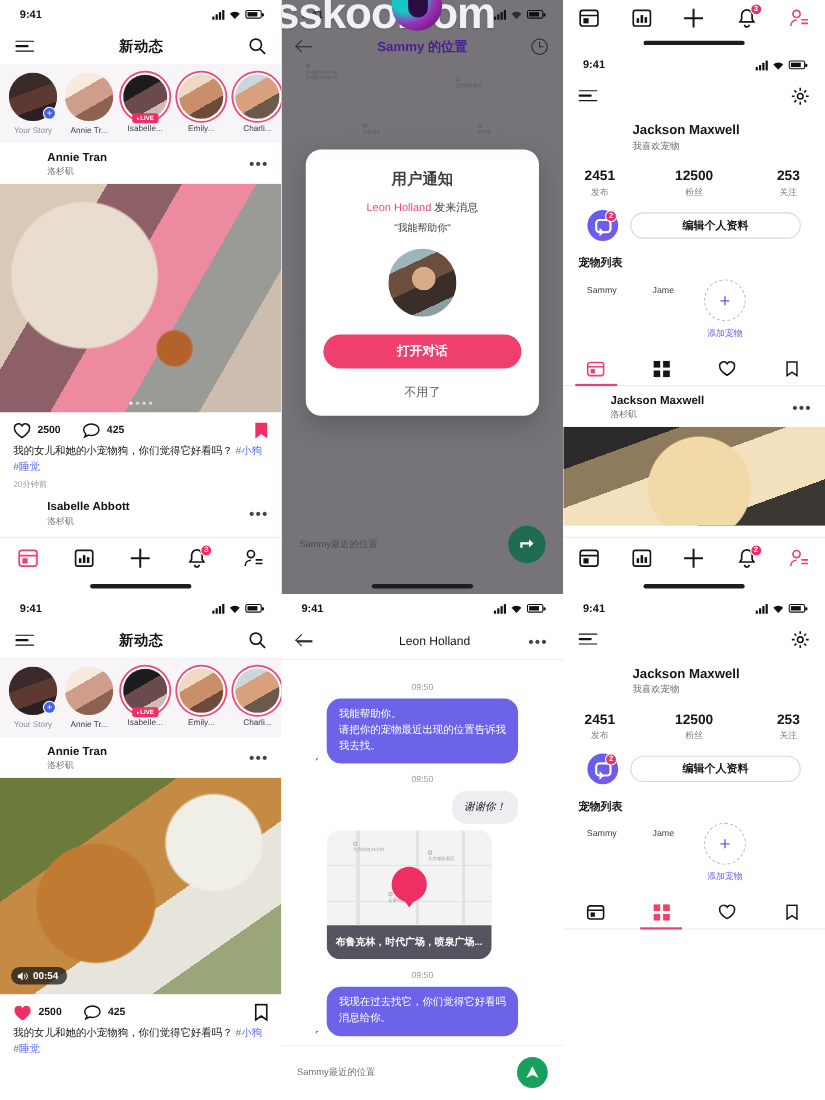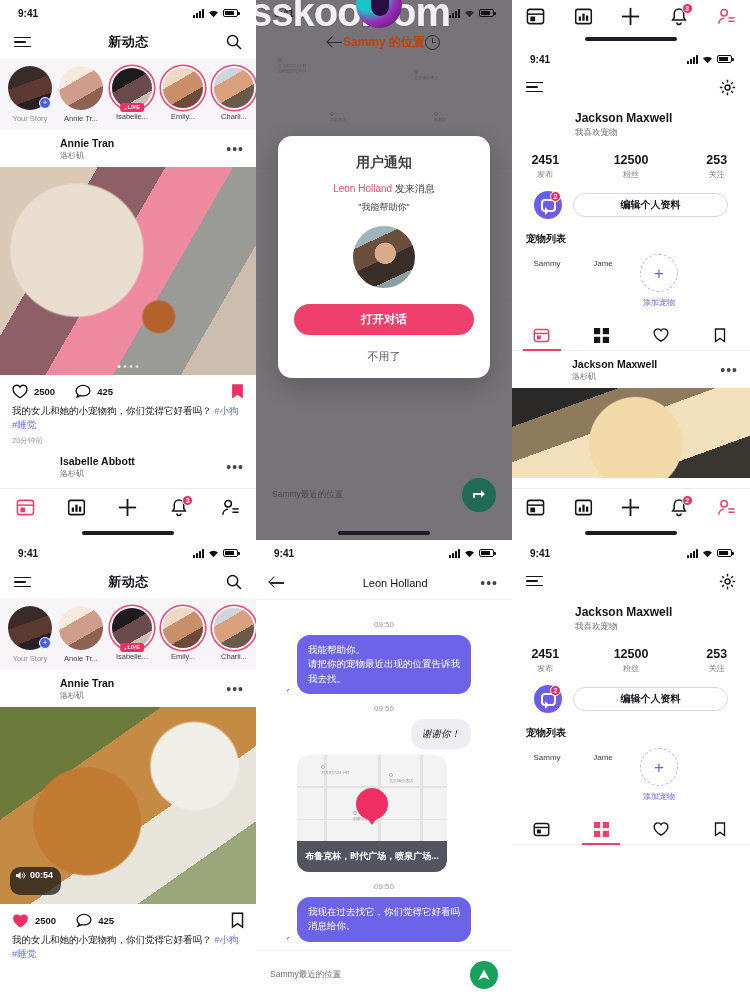--- a/index.html
+++ b/index.html
@@ -63,35 +63,35 @@
     color: #fff; font-size: 8px; line-height: 9px; text-align: center;
   }
   .livetag {
     position: absolute; left: 50%; transform: translateX(-50%); bottom: 13px;
     background: #ef2e63; color: #fff; font-size: 5.5px; font-weight: bold;
     padding: 1.5px 4px; border-radius: 3px; white-space: nowrap;
   }
   .livetag::before { content:'●'; font-size:4px; vertical-align: middle; margin-right:1px; }
 
   
-  .posthead { display: flex; align-items: center; gap: 24px; padding: 7px 12px 6px; }
+  .posthead { display: flex; align-items: center; gap: 7px; padding: 7px 12px 6px; }
   .posthead .pa { width: 24px; height: 24px; border-radius: 50%; overflow: hidden; flex: 0 0 24px; }
   .posthead .meta { flex: 1; }
   .posthead .u { font-size: 10.5px; font-weight: bold; color: #15141a; }
   .posthead .l { font-size: 8px; color: #6e6e73; margin-top: 1px; }
   .dots { font-size: 14px; color: #444; letter-spacing: 1px; line-height: 8px; }
 
   .media { position: relative; width: 100%; height: 208px; overflow: hidden; }
   .dotrow { position:absolute; left:50%; transform: translateX(-50%); bottom:7px; display:flex; gap:3px; }
   .dotrow i { width:3px;height:3px;border-radius:50%;background:rgba(255,255,255,.6); display:block;}
   .dotrow i.on { background:#fff; }
   .durpill {
     position:absolute; left:10px; top:10px; background:rgba(20,20,22,.72);
     color:#fff; font-size:9px; font-weight:bold; border-radius:10px;
-    padding:3px 8px 15px 6px; display:flex; align-items:center; gap:4px;
+    padding:3px 8px 3px 6px; display:flex; align-items:center; gap:4px;
   }
 
   .actions { display: flex; align-items: center; gap: 6px; padding: 8px 12px 3px; }
   .actions .cnt { font-size: 9.5px; font-weight: bold; color: #15141a; }
   .actions .sp { flex: 1; }
   .caption { padding: 1px 12px 0; font-size: 9.5px; color: #15141a; line-height: 1.45; }
   .caption .tag { color: #5b6ef0; }
   .time { padding: 4px 12px 0; font-size: 7.5px; color: #9a9aa0; }
 
   
@@ -108,21 +108,21 @@
   }
   .homebar { height: 14px; display: flex; align-items: center; justify-content: center; background:#fff; }
   .homebar i { display: block; width: 92px; height: 4px; border-radius: 2px; background: #1c1c22; }
 
   
   .mapwrap { position: relative; width: 100%; height: 100%; background: #eceaea; }
   .mapbg { position: absolute; inset: 0; }
   .scrim { position:absolute; inset:0; background:rgba(46,44,52,.62); }
   .maphead {
     position: relative; height: 32px; display:flex; align-items:center;
-    justify-content: center; padding: 0 14px; color: #c2410c;
+    justify-content: space-between; padding: 0 14px; color: #4c1d95;
   }
   .maphead .t { font-size: 12px; font-weight: bold; }
   .arrow-l { width: 15px; height: 15px; position: relative; }
   .arrow-l::before{content:'';position:absolute;left:0;top:7px;width:14px;height:1.8px;background:#2b2b31;}
   .arrow-l::after{content:'';position:absolute;left:0;top:3px;width:7px;height:7px;border-left:1.8px solid #2b2b31;border-bottom:1.8px solid #2b2b31;transform:rotate(45deg);}
   .clocki { width:15px;height:15px;border:1.6px solid #2b2b31;border-radius:50%;position:relative;}
   .clocki::before{content:'';position:absolute;left:5.5px;top:2.5px;width:1.4px;height:5px;background:#2b2b31;}
   .clocki::after{content:'';position:absolute;left:6px;top:6.5px;width:4px;height:1.4px;background:#2b2b31;}
 
   .locpanel {

